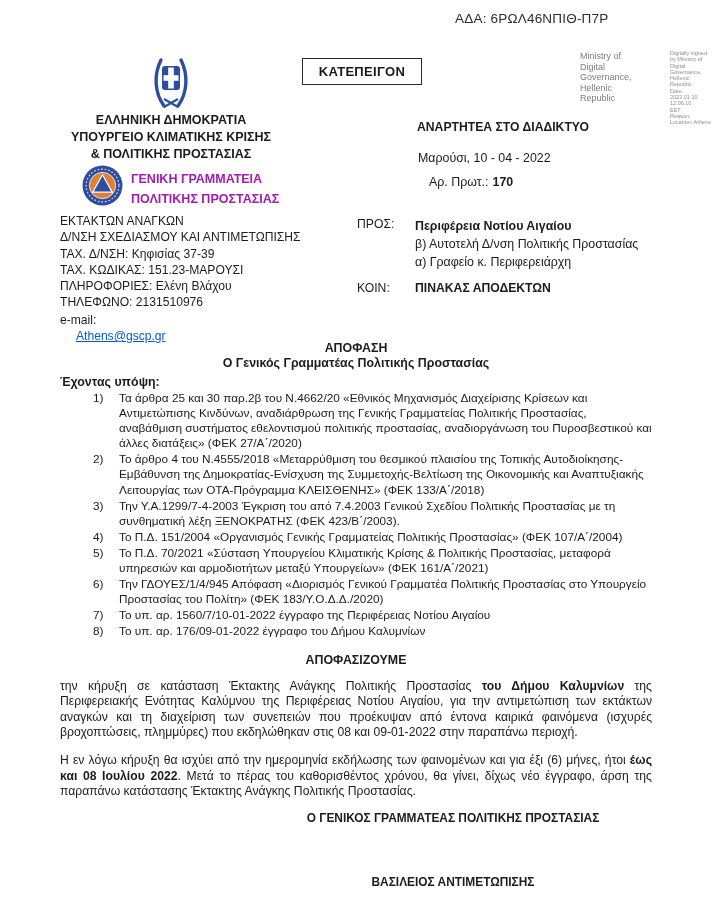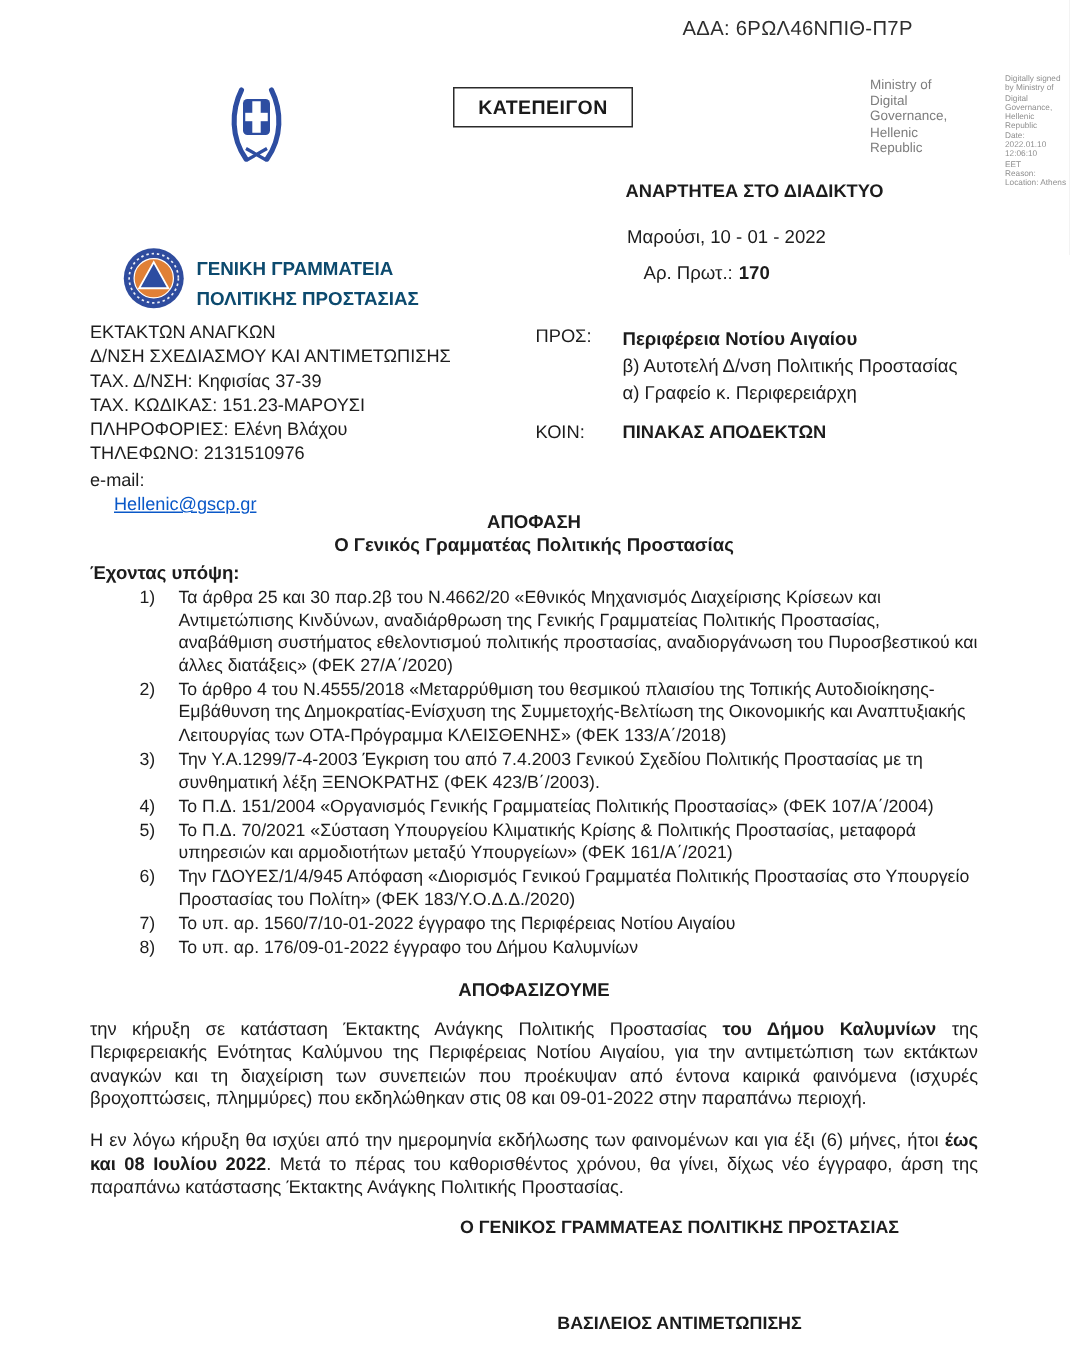--- a/index.html
+++ b/index.html
@@ -16,21 +16,21 @@
     font-weight:bold; font-size:13px; letter-spacing:.3px; color:#1a1a1a;
   }
   .coat-of-arms {position:absolute; top:54px; left:151px; width:40px; height:61px;}
   .ministry-sig {position:absolute; top:51px; left:535px; width:88px; font-size:9px; line-height:10.5px; color:#7d7d7d;}
   .sig-details {position:absolute; top:50px; left:625px; width:86px; font-size:5.5px; line-height:6.3px; color:#8f8f8f;}
   .sig-details span, .ministry-sig span {display:block;padding-left:45px;}
   
   .state-block {position:absolute; top:112px; left:25px; width:292px; text-align:center; font-weight:bold; font-size:12.5px; line-height:16.9px; color:#1b1b1b;}
   .state-block span {display:block;}
   .cp-logo {position:absolute; top:165px; left:82px; width:41px; height:41px;}
-  .secretariat {position:absolute; top:170px; left:131px; font-weight:bold; font-size:12.5px; line-height:19.5px; color:#0c4a6e;}
+  .secretariat {position:absolute; top:170px; left:131px; font-weight:bold; font-size:12.5px; line-height:19.5px; color:#a21caf;}
   .secretariat span {display:block;}
   .directorate {position:absolute; top:213px; left:60px; font-size:12.1px; line-height:16.3px; color:#1d1d1d;}
   .directorate span {display:block;}
   .email-line {margin-top:1px;}
   .email-label {display:inline;}
   .email-link {display:inline; margin-left:16px; color:#0a58c8; text-decoration:underline; cursor:pointer;}
   
   .web-posting {position:absolute; top:120px; left:417px; font-weight:bold; font-size:12.2px;}
   .place-date {position:absolute; top:151px; left:418px; font-size:12.4px;}
   .protocol {position:absolute; top:175px; left:429px; font-size:12.4px;}
@@ -84,20 +84,25 @@
 
   <svg class="coat-of-arms" viewBox="0 0 40 61" aria-hidden="true">
     <path d="M10 6 C3 20 3 38 13 52" fill="none" stroke="#2d4da1" stroke-width="3.4" stroke-linecap="round"></path>
     <path d="M30 6 C37 20 37 38 27 52" fill="none" stroke="#2d4da1" stroke-width="3.4" stroke-linecap="round"></path>
     <path d="M13 53 L27 45 M27 53 L13 45" stroke="#2d4da1" stroke-width="2.2"></path>
     <rect x="11" y="12" width="18" height="24" rx="3" fill="#2d4da1"></rect>
     <rect x="17.2" y="13.5" width="5.6" height="21" fill="#ffffff"></rect>
     <rect x="12.5" y="21.2" width="15" height="5.6" fill="#ffffff"></rect>
   </svg>
 
+  <div class="state-block">
+    <span>ΕΛΛΗΝΙΚΗ ΔΗΜΟΚΡΑΤΙΑ</span>
+    <span>ΥΠΟΥΡΓΕΙΟ  ΚΛΙΜΑΤΙΚΗΣ ΚΡΙΣΗΣ</span>
+    <span>&amp; ΠΟΛΙΤΙΚΗΣ ΠΡΟΣΤΑΣΙΑΣ</span>
+  </div>
 
   <svg class="cp-logo" viewBox="0 0 40 40" aria-hidden="true">
     <circle cx="20" cy="20" r="19.5" fill="#2f4c9e"></circle>
     <circle cx="20" cy="20" r="16" fill="none" stroke="#ffffff" stroke-width="1.1" stroke-dasharray="1.6 1.9" opacity="0.9"></circle>
     <circle cx="20" cy="20" r="12.8" fill="#e08036"></circle>
     <circle cx="20" cy="20" r="12.8" fill="none" stroke="#ffffff" stroke-width="0.8"></circle>
     <polygon points="20,9.5 29.5,26.5 10.5,26.5" fill="#2d4da1" stroke="#ffffff" stroke-width="1.2"></polygon>
   </svg>
 
   <div class="secretariat">
@@ -106,26 +111,26 @@
   </div>
 
   <div class="directorate">
     <span>ΕΚΤΑΚΤΩΝ ΑΝΑΓΚΩΝ</span>
     <span>Δ/ΝΣΗ ΣΧΕΔΙΑΣΜΟΥ ΚΑΙ ΑΝΤΙΜΕΤΩΠΙΣΗΣ</span>
     <span>ΤΑΧ. Δ/ΝΣΗ: Κηφισίας 37-39</span>
     <span>ΤΑΧ. ΚΩΔΙΚΑΣ: 151.23-ΜΑΡΟΥΣΙ</span>
     <span>ΠΛΗΡΟΦΟΡΙΕΣ: Ελένη Βλάχου</span>
     <span>ΤΗΛΕΦΩΝΟ: 2131510976</span>
     <span class="email-line">
-      <span class="email-label">e-mail:</span><a class="email-link">Hellenic@gscp.gr</a>
+      <span class="email-label">e-mail:</span><a class="email-link">Athens@gscp.gr</a>
     </span>
   </div>
 
   <div class="web-posting">ΑΝΑΡΤΗΤΕΑ ΣΤΟ ΔΙΑΔΙΚΤΥΟ</div>
-  <div class="place-date">Μαρούσι,  10 - 01 - 2022</div>
+  <div class="place-date">Μαρούσι,  10 - 04 - 2022</div>
   <div class="protocol">
     <span>Αρ. Πρωτ.:</span><b>170</b>
   </div>
   <div class="to-label">ΠΡΟΣ:</div>
   <div class="to-block">
     <span class="to-main">Περιφέρεια Νοτίου Αιγαίου</span>
     <span>β) Αυτοτελή Δ/νση Πολιτικής Προστασίας</span>
     <span>α) Γραφείο κ. Περιφερειάρχη</span>
   </div>
   <div class="cc-label">ΚΟΙΝ:</div>

